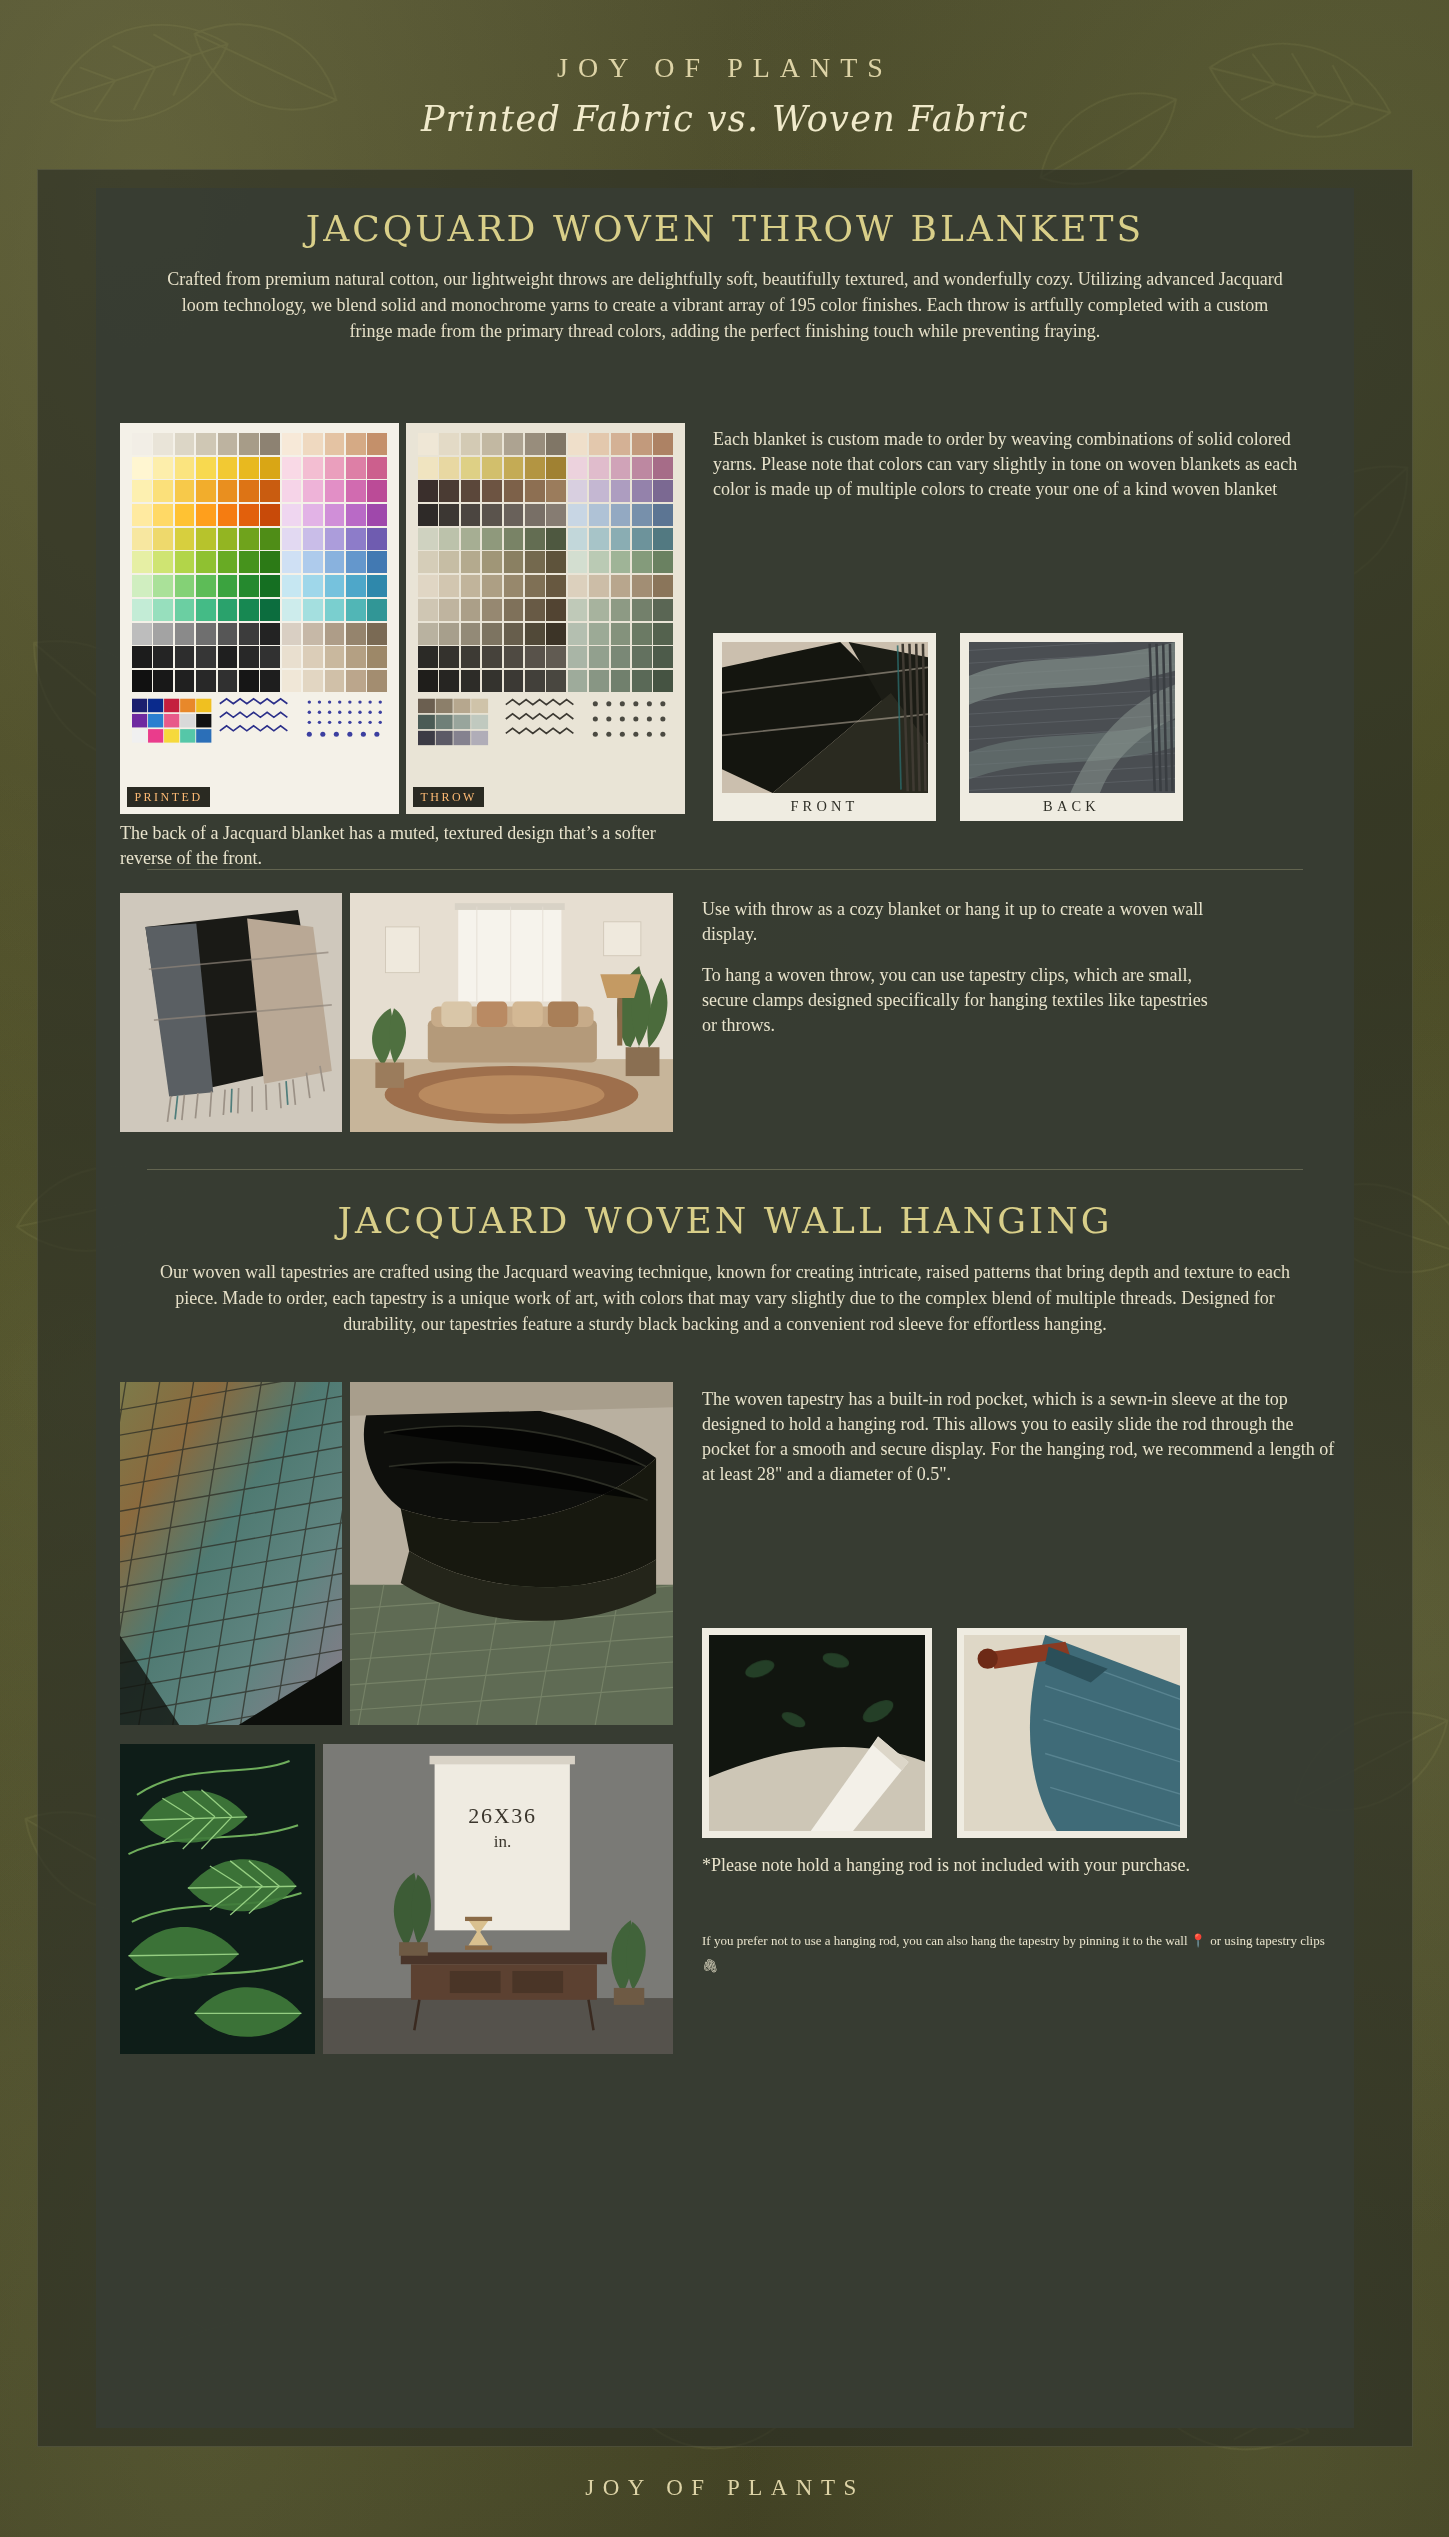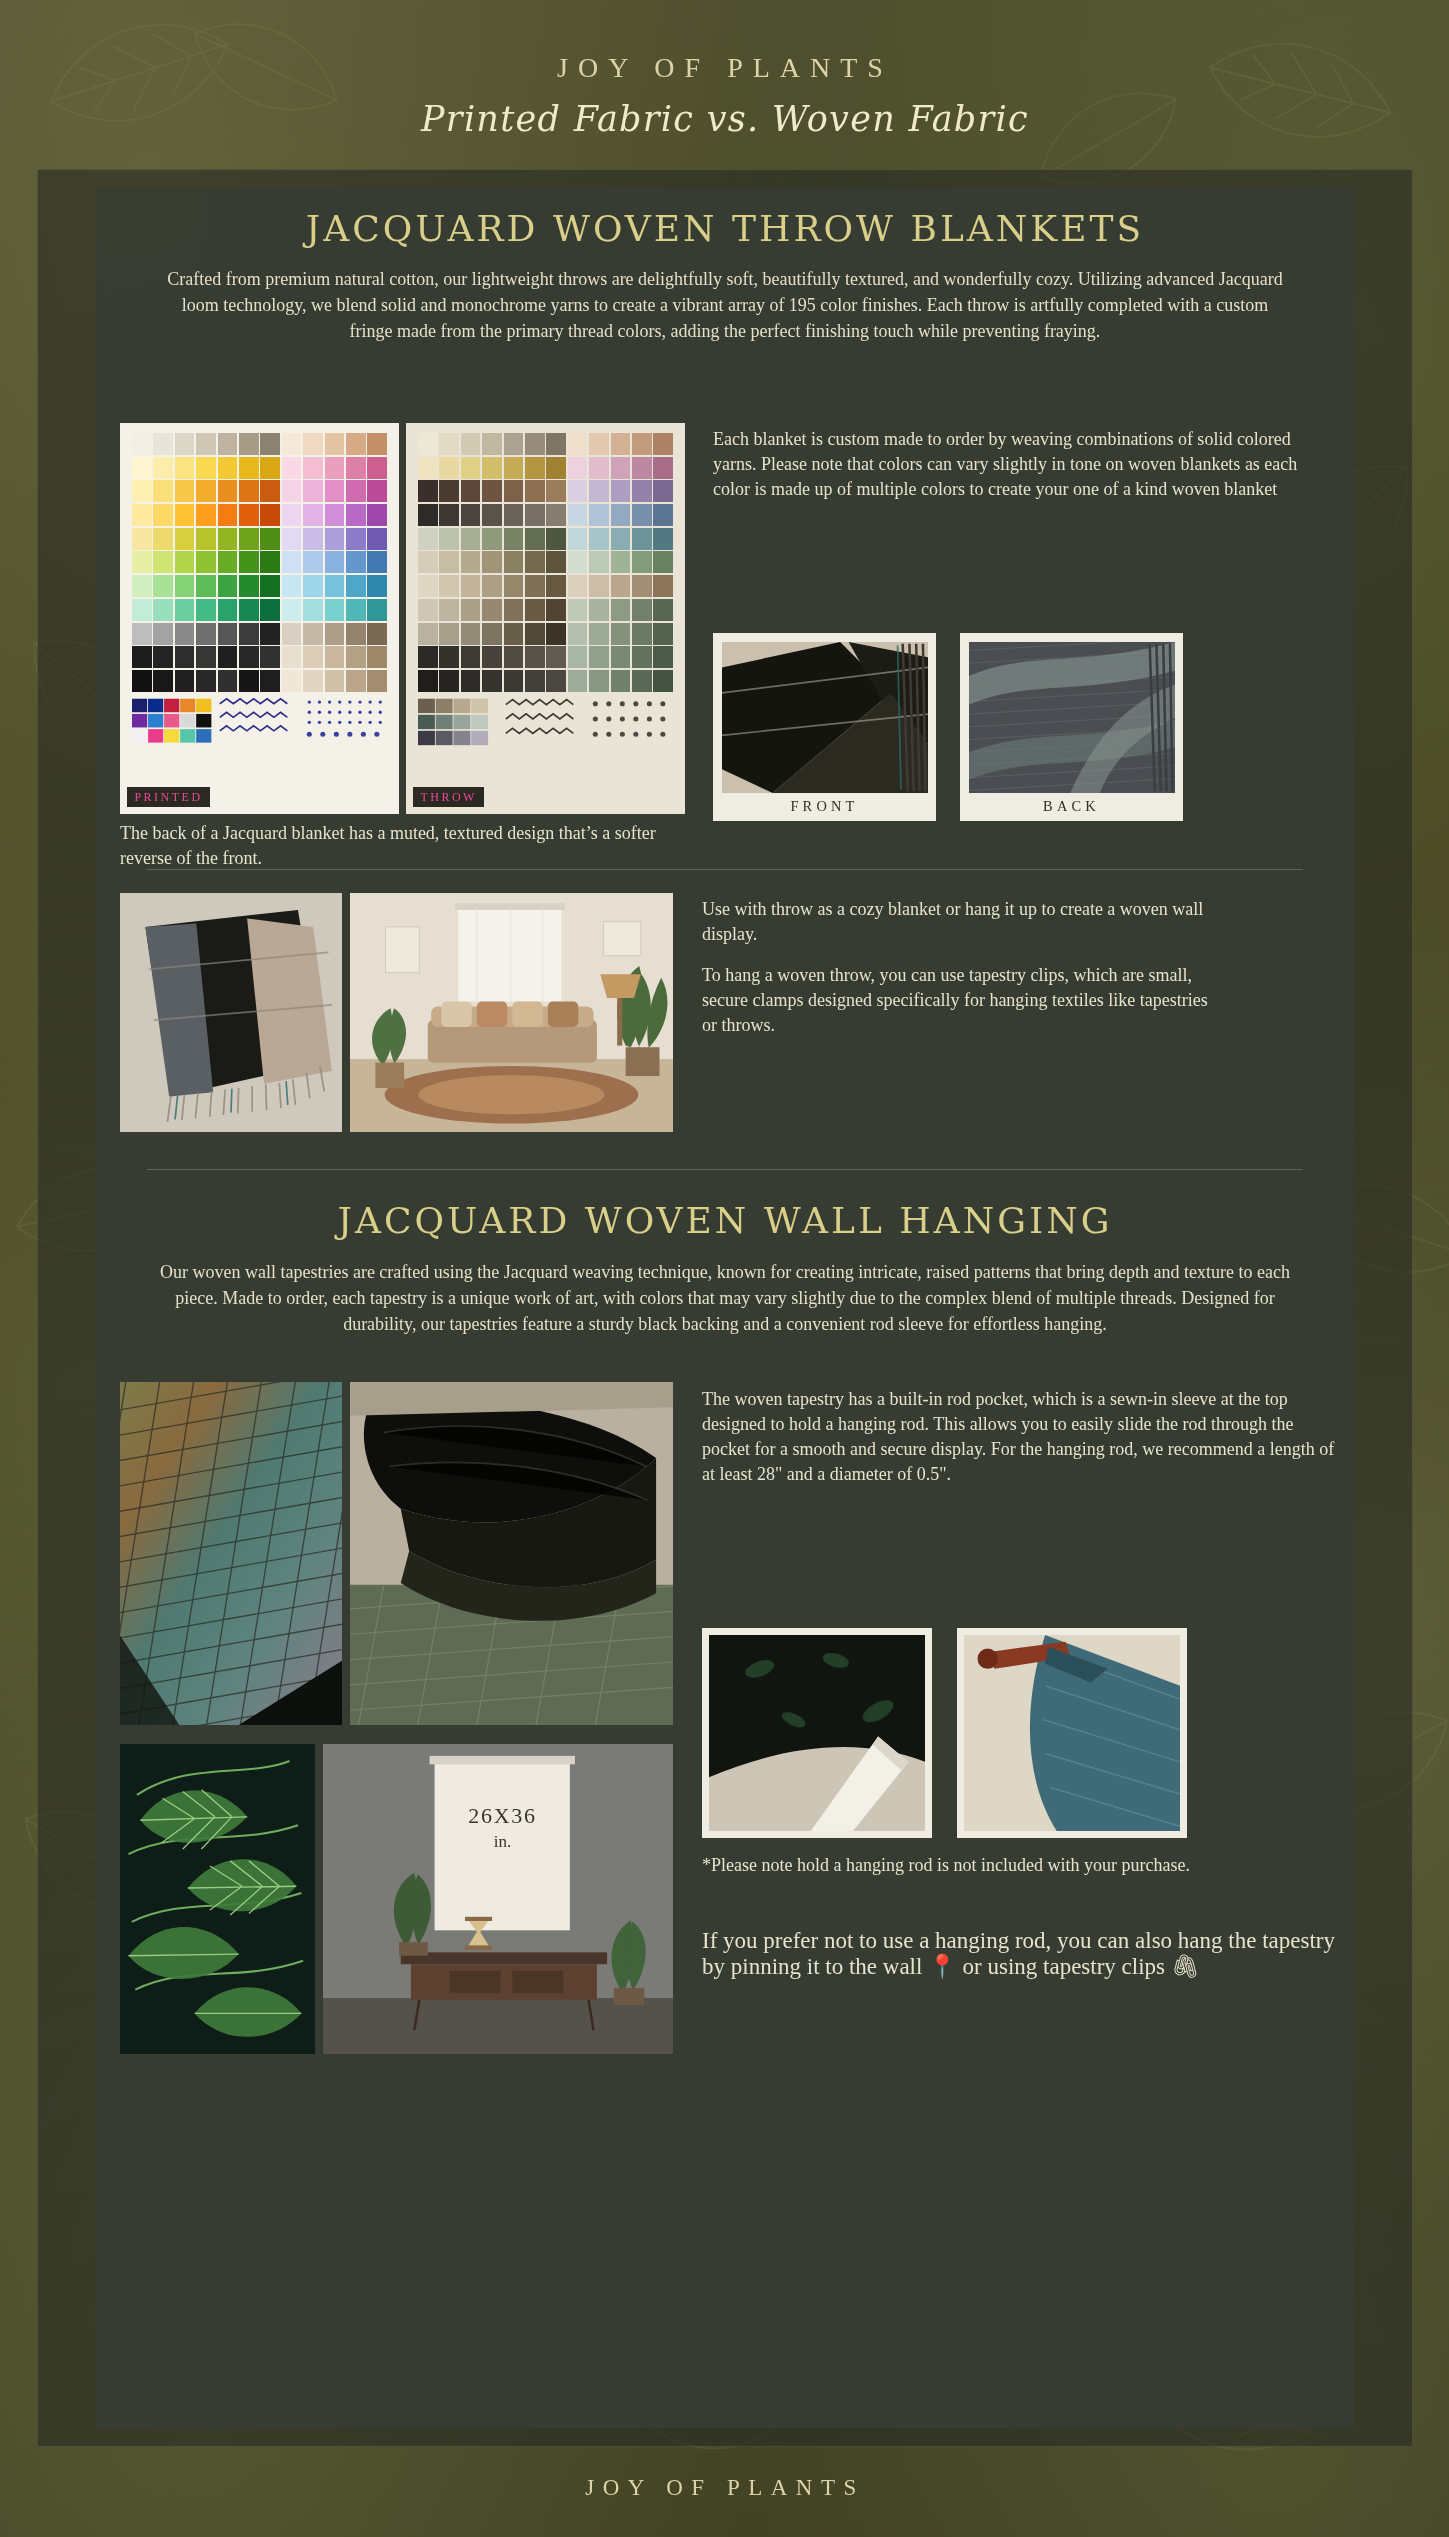--- a/index.html
+++ b/index.html
@@ -100,37 +100,37 @@
     font-size: 18px;
     line-height: 26px;
     text-align: center;
     padding: 0 39px;
   }
   .body-text {
     color: #e8e3cc;
     font-size: 18px;
     line-height: 25px;
   }
-  .body-text.small { font-size: 23px; line-height: 24.5px; }
+  .body-text.small { font-size: 13px; line-height: 24.5px; }
 
   .divider {
     position: absolute;
     left: 51px; right: 51px;
     height: 0.8px;
     background: rgba(200,195,150,0.30);
   }
 
   
   .swatch-card { background: #f4f1e8; position: absolute; }
   .sw-grid { display: grid; gap: 1.7px; }
   .cap {
     position: absolute;
     bottom: 6.8px; left: 6.8px;
     background: #2a2a22;
-    color: #ec4899;
+    color: #fdba74;
     font-size: 12px;
     letter-spacing: 2.5px;
     padding: 2.5px 7.6px;
   }
 
   .photo {
     position: absolute;
     overflow: hidden;
     background: #86efac;
   }

